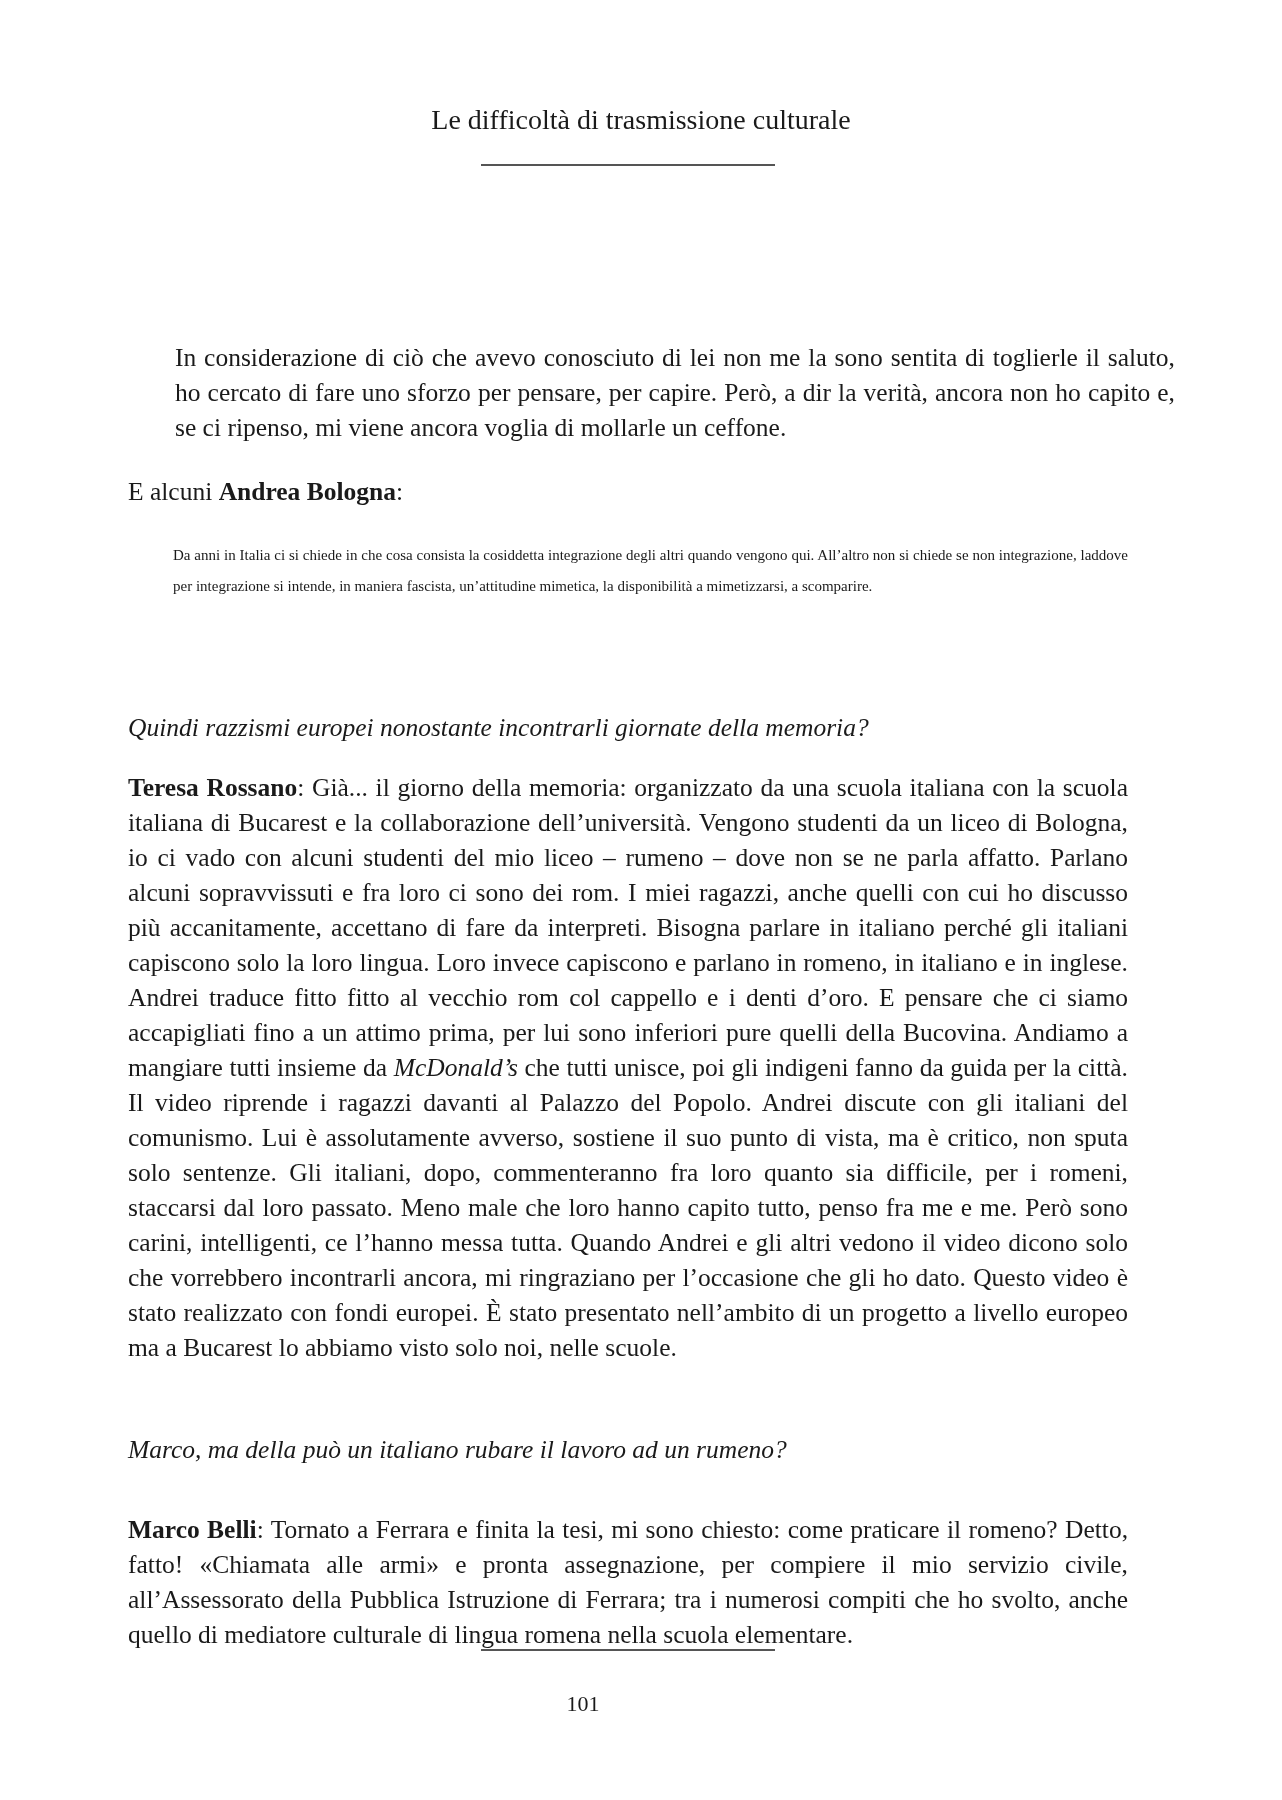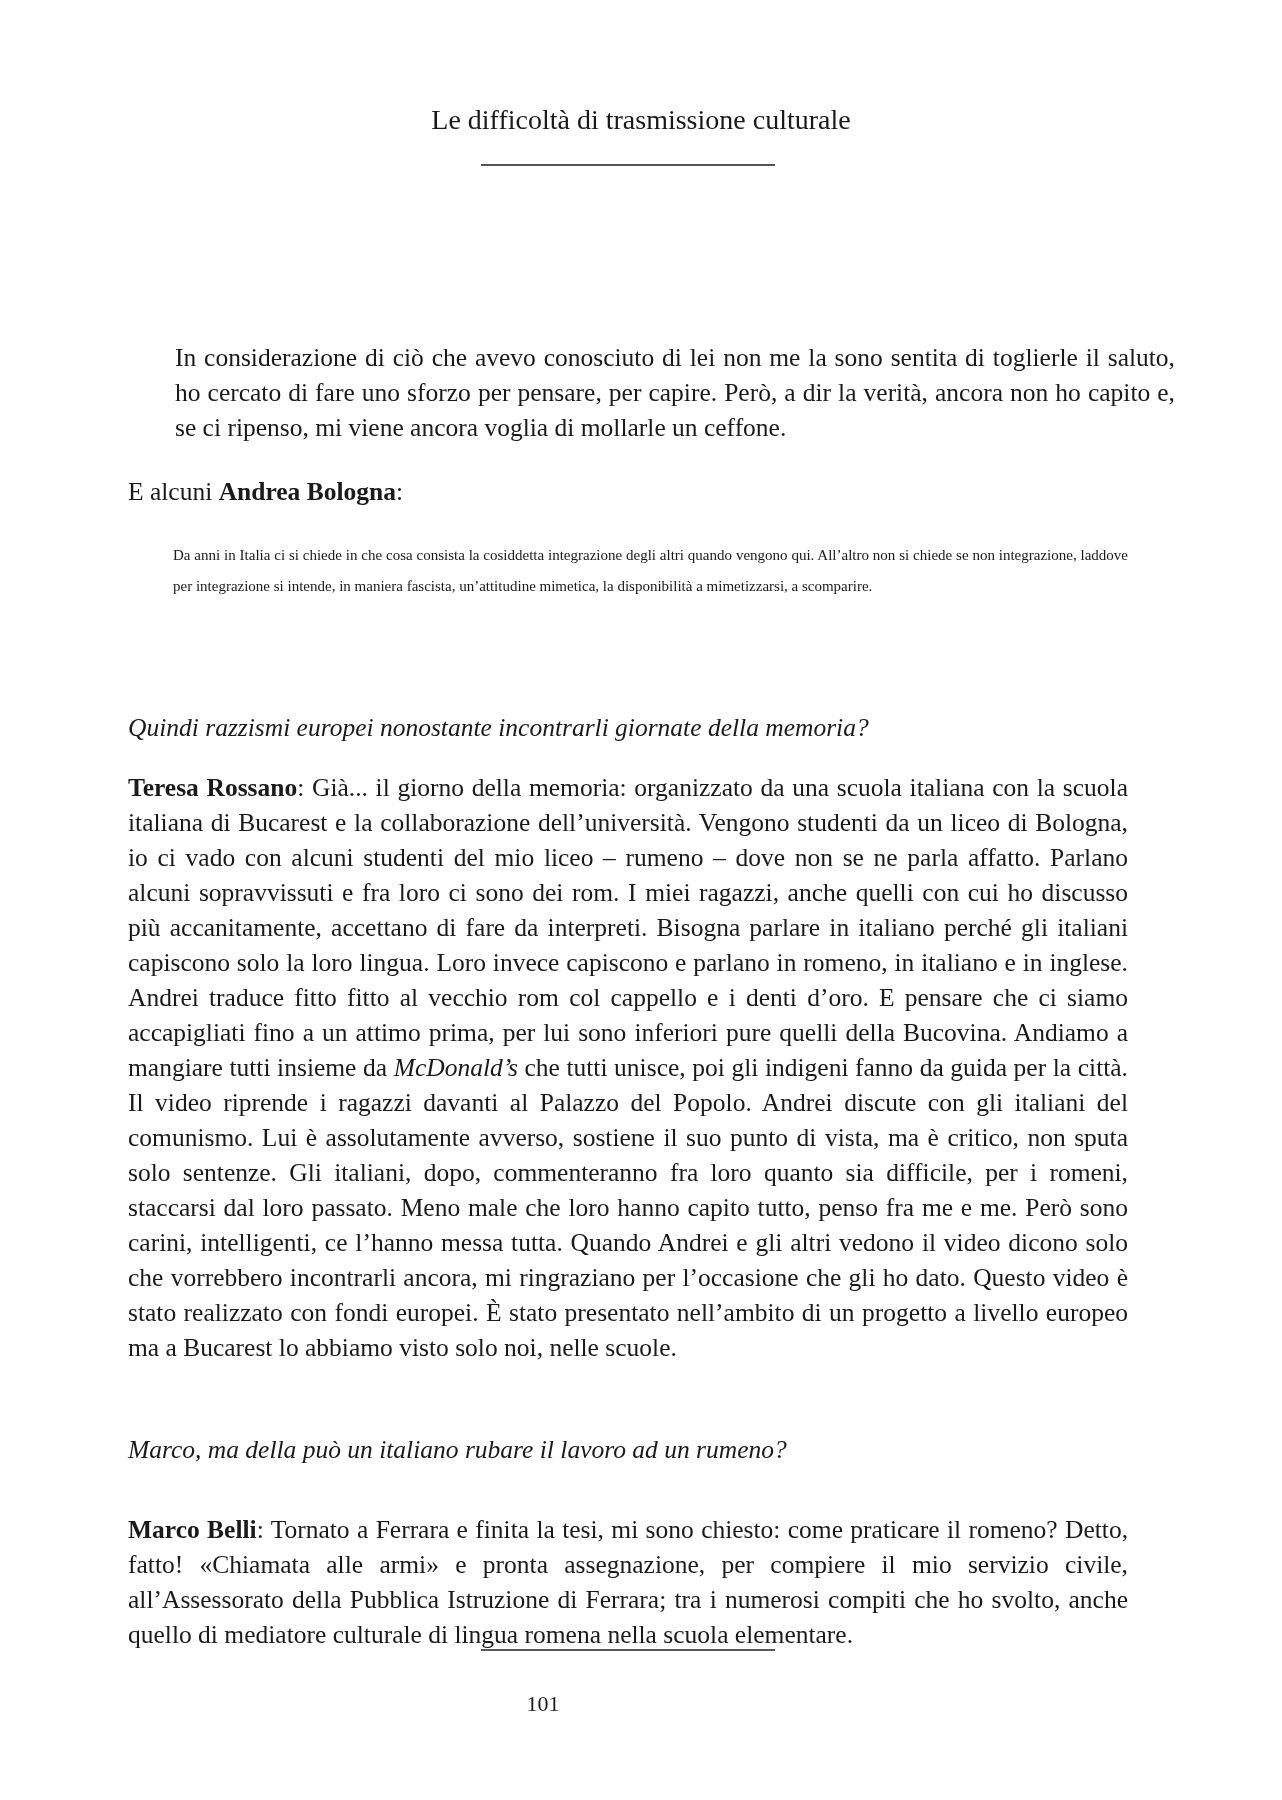--- a/index.html
+++ b/index.html
@@ -13,21 +13,21 @@
       text-align: center; font-size: 28px; line-height: 34px;
     }
     .rule {
       position: absolute; left: 481px; width: 294px; height: 0;
       border-top: 2px solid #555;
     }
     .rule.top { top: 164px; }
     .rule.bottom { top: 1649px; }
     .page-number {
       position: absolute; top: 1690px; left: 0; width: 1086px;
-      text-align: center; font-size: 22px; line-height: 28px;
+      text-align: center; font-size: 22px; line-height: 28px; padding-left: 40px;
     }
     .content {
       position: absolute; left: 128px; width: 1000px; font-size: 25.5px;
       line-height: 35px; text-align: justify;
     }
     .content p { margin: 0; }
     .para-1 { top: 340px; margin-left: 47px; }
     .intro { top: 474px; }
     .quote {
       position: absolute; left: 173px; width: 955px; top: 540px;

